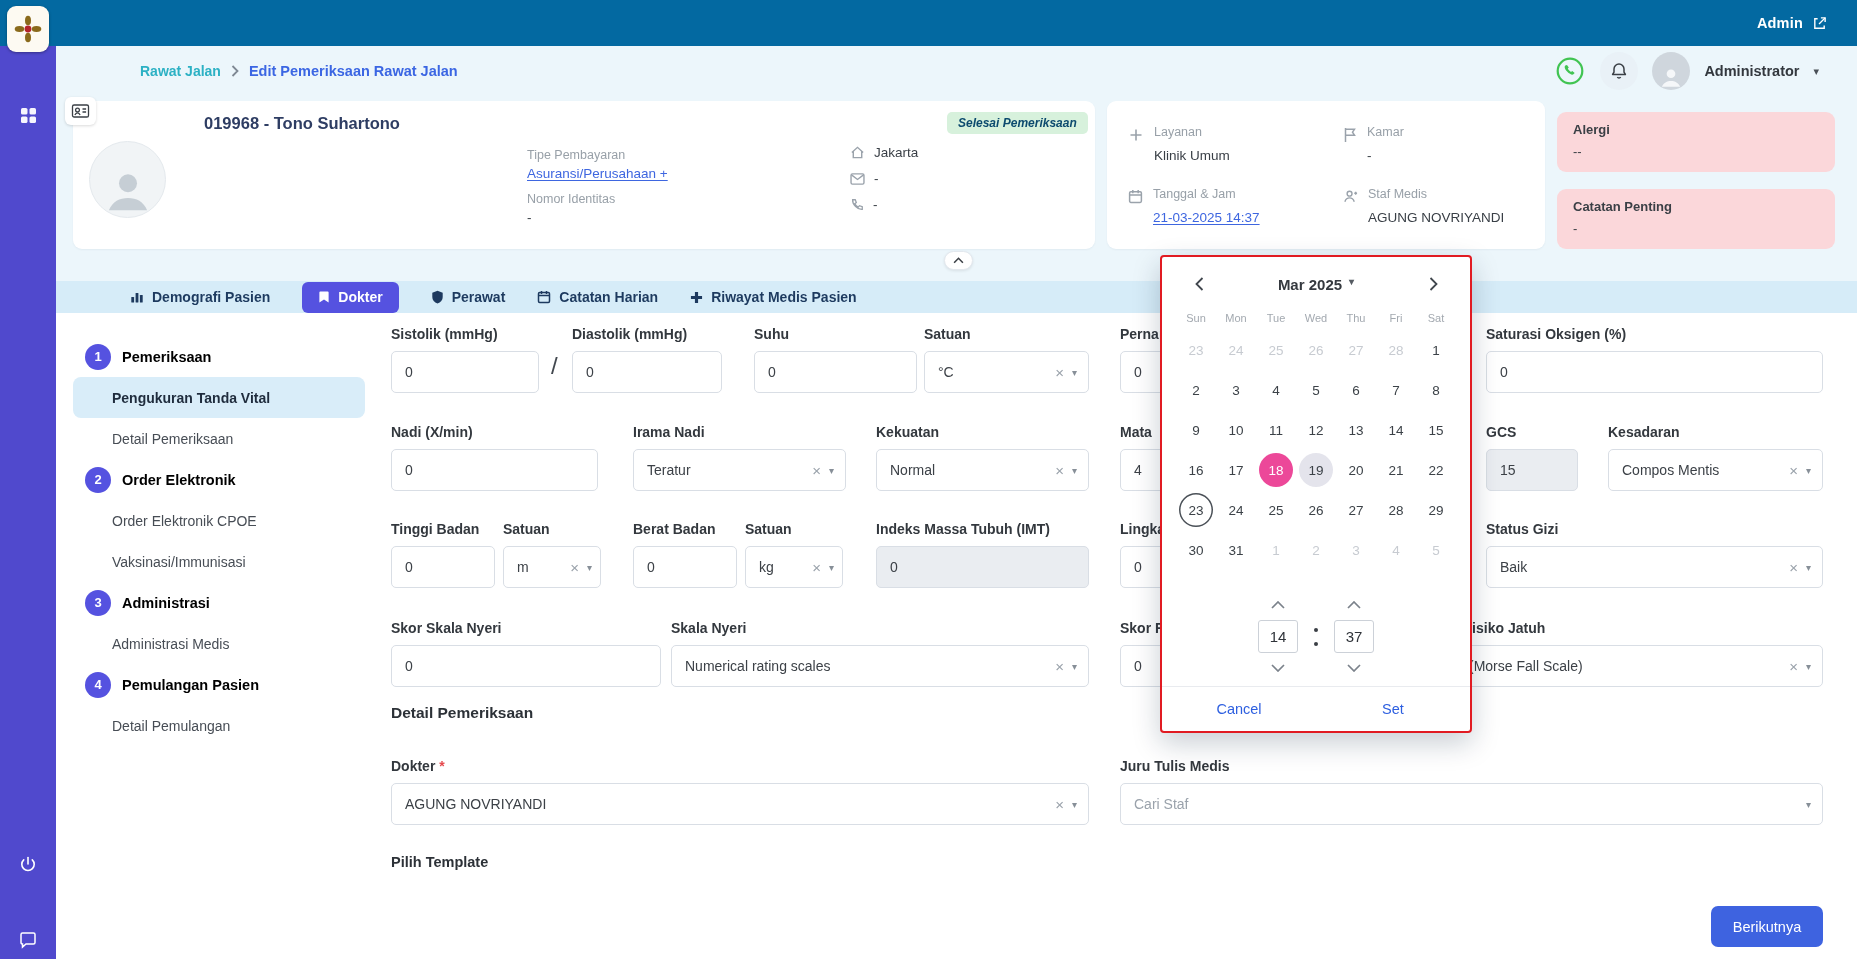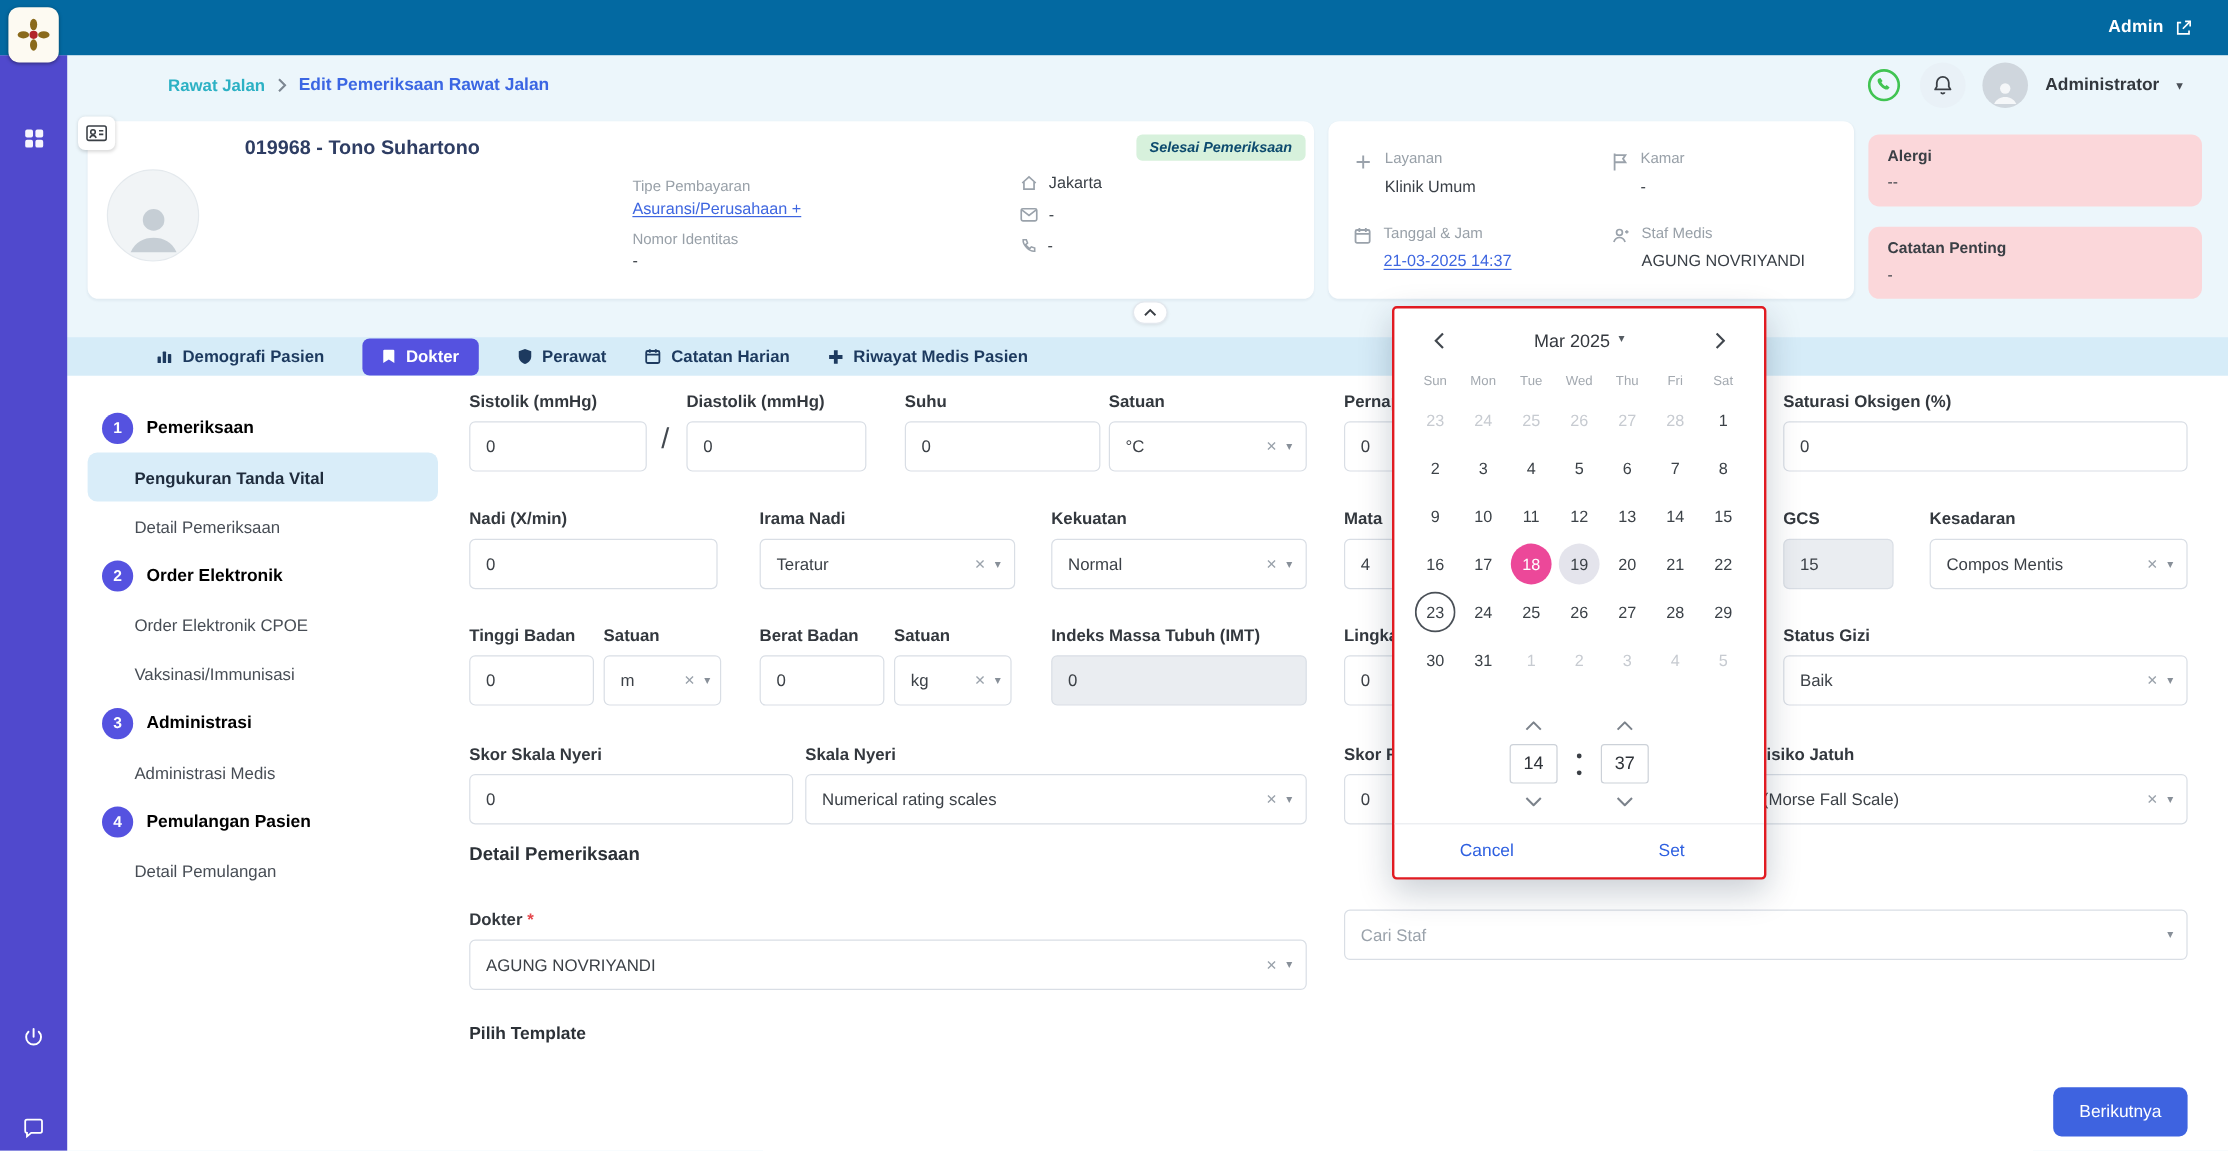--- a/index.html
+++ b/index.html
@@ -82,21 +82,21 @@
   .bp-slash { position:absolute; font-size:24px; color:#42484f; z-index:3; }
   .fheading { position:absolute; font-size:15.5px; font-weight:700; color:#2c3137; z-index:3; }
   .fheading2 { position:absolute; font-size:14.5px; font-weight:700; color:#2c3137; z-index:3; }
   .req { color:#e5484d; margin-left:4px; }
   .next-btn { position:absolute; left:1711px; top:906px; width:112px; height:41px; background:#3e63e0; color:#fff; border:none; border-radius:7px; font-size:14.5px; cursor:pointer; z-index:4; }
 
   
   .dp { position:absolute; left:1160px; top:255px; width:312px; height:478px; background:#fff; border:2px solid #e11b22; border-radius:4px; box-shadow:0 10px 28px rgba(10,30,60,.22); z-index:50; overflow:hidden; }
   .dp-head { display:flex; align-items:center; justify-content:space-between; padding:14px 24px 0 24px; height:40px; }
   .dp-nav { width:26px; height:26px; display:flex; align-items:center; justify-content:center; cursor:pointer; }
-  .dp-month { display:flex; align-items:flex-start; gap:7px; font-size:15px; font-weight:400; color:#35393f; cursor:pointer; }
+  .dp-month { display:flex; align-items:flex-start; gap:7px; font-size:15px; font-weight:700; color:#35393f; cursor:pointer; }
   .dp-mcaret { font-size:10px; color:#555b62; }
   .dp-weekdays { display:grid; grid-template-columns:repeat(7,40px); width:280px; margin:12px auto 0; }
   .dp-wd { height:18px; display:flex; align-items:center; justify-content:center; font-size:11px; color:#a3a9b0; }
   .dp-grid { display:grid; grid-template-columns:repeat(7,40px); grid-auto-rows:40px; width:280px; margin:3px auto 0; }
   .dp-day { width:34px; height:34px; align-self:center; justify-self:center; display:flex; align-items:center; justify-content:center; font-size:13.5px; color:#3c4248; border-radius:50%; cursor:pointer; }
   .dp-day.muted { color:#c7cbd1; }
   .dp-day.selected { background:#ec4899; color:#fff; }
   .dp-day.focus { background:#e4e4ec; }
   .dp-day.today { box-shadow:inset 0 0 0 1.5px #4a5057; }
   .dp-time { display:flex; align-items:center; justify-content:center; gap:16px; margin-top:28px; }
@@ -523,20 +523,21 @@
 
   <div class="field" style="left:391px;top:758px;width:698px">
     <div class="flabel"><span>Dokter</span><span class="req">*</span></div>
     <div class="fselect">
       <span class="sval">AGUNG NOVRIYANDI</span>
       <span class="sclear">×</span>
       <span class="scaret">▾</span>
     </div>
   </div>
   <div class="field" style="left:1120px;top:758px;width:703px">
+    <div class="flabel">Juru Tulis Medis</div>
     <div class="fselect">
       <span class="sval placeholder">Cari Staf</span>
       <span class="scaret">▾</span>
     </div>
   </div>
 
   <div class="fheading2" style="left:391px;top:854px">Pilih Template</div>
 
   <button class="next-btn">Berikutnya</button>
 

